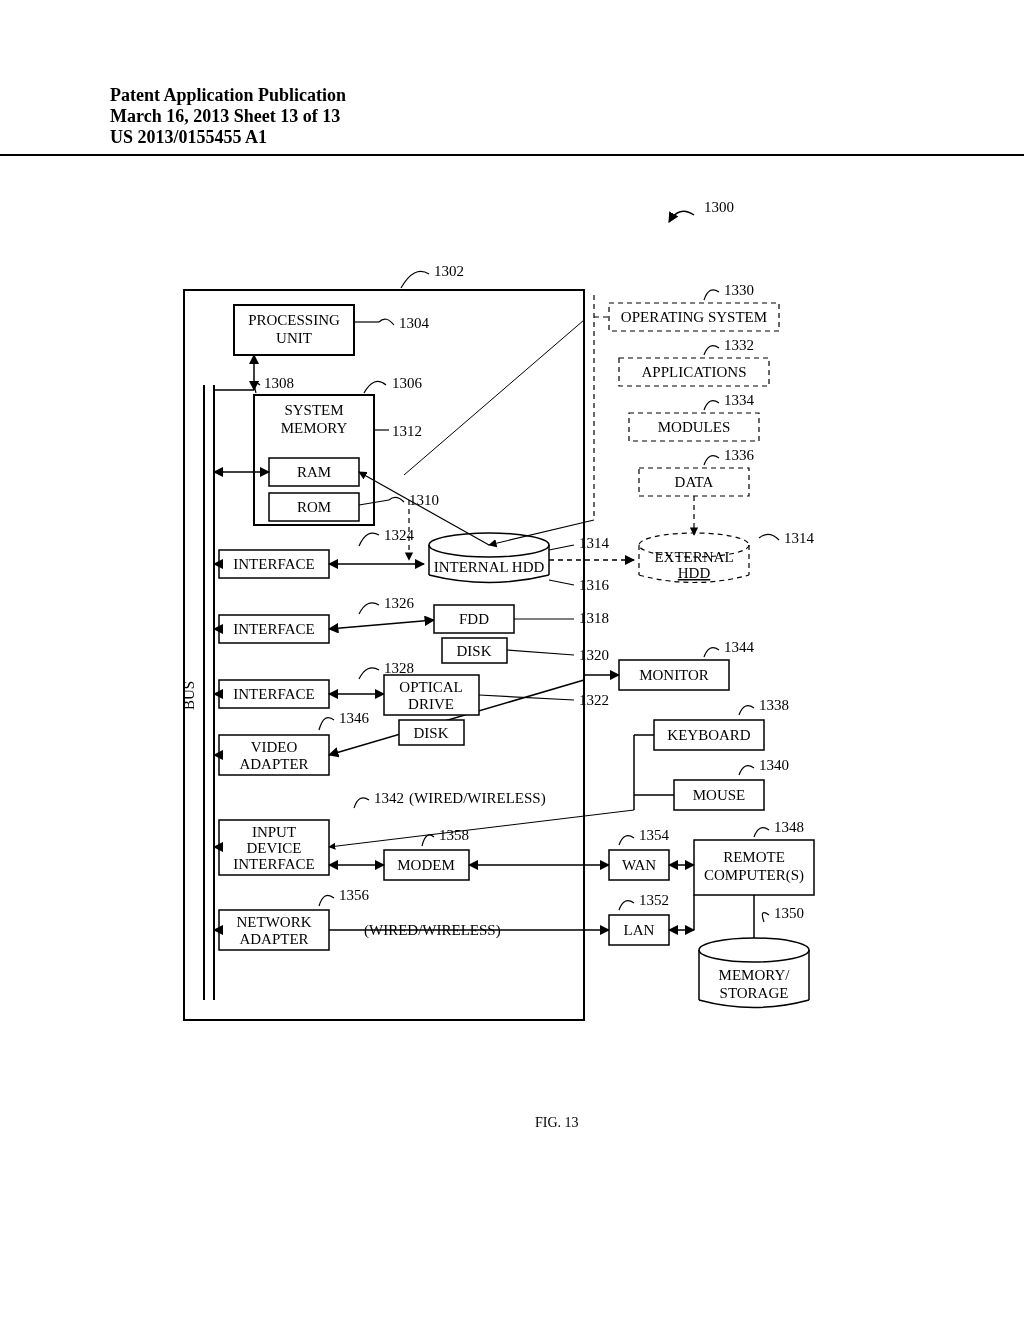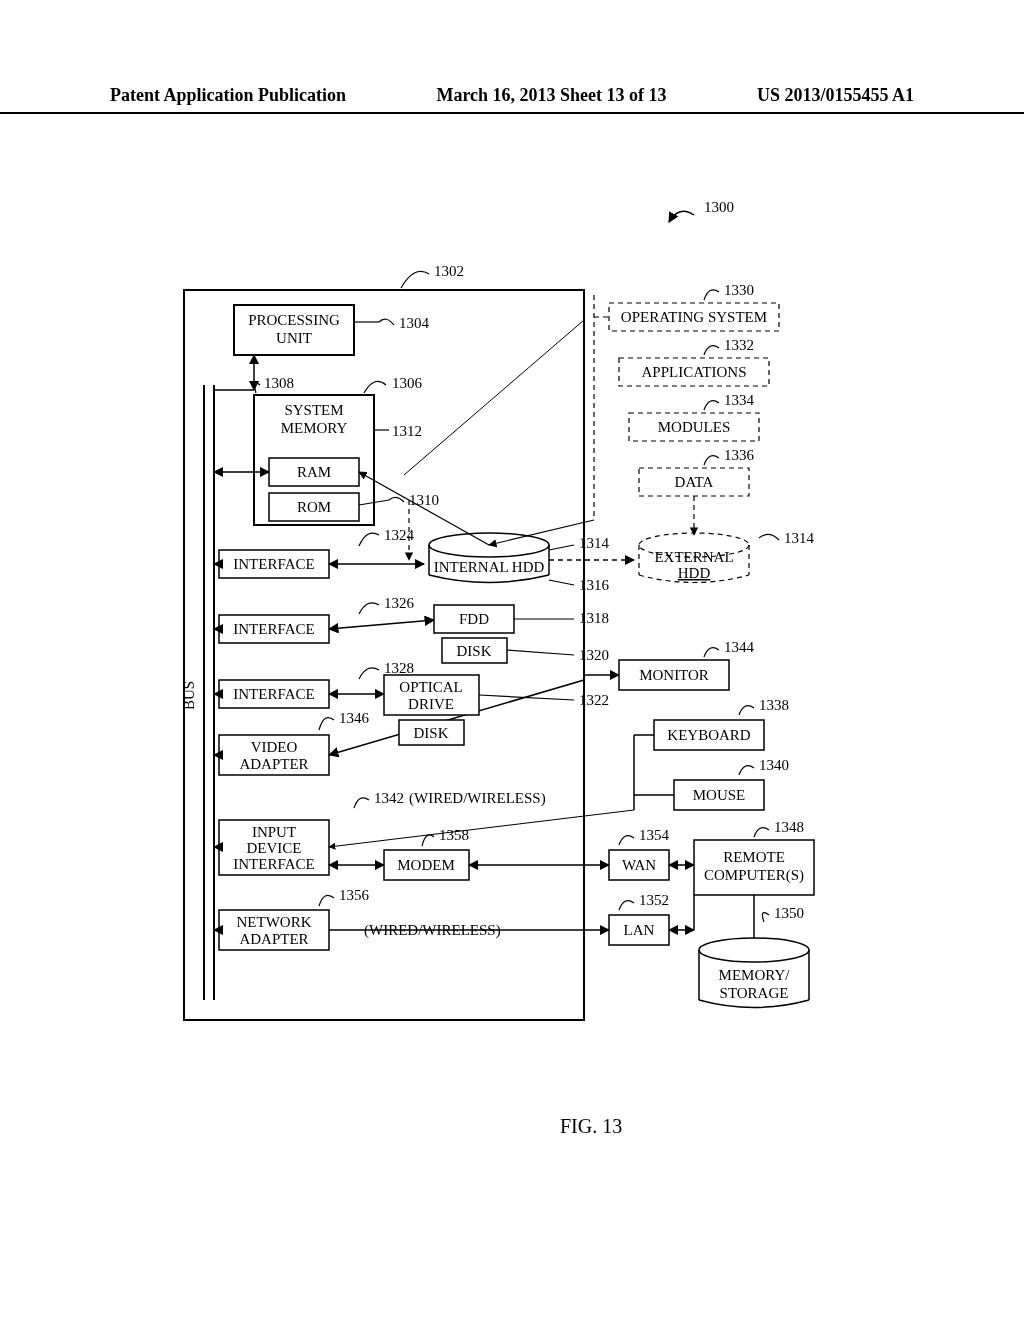--- a/index.html
+++ b/index.html
@@ -17,38 +17,39 @@
     width: 1024px;
     border-bottom: 2px solid #000;
     padding-bottom: 6px;
   }
   .header-row {
     display: flex;
     justify-content: space-between;
     font-weight: bold;
     font-size: 18px;
     padding: 0 110px 0 110px;
+    flex-direction: column;
   }
   .svg-wrap {
     position: absolute;
     top: 190px;
     left: 164px;
     text-decoration: underline;
   }
   svg text {
     font-family: "Times New Roman", serif;
   }
   .box-label { font-size: 15px; }
   .ref-label { font-size: 15px; }
   .vertical-bus { font-size: 15px; }
   .fig-label {
     position: absolute;
     top: 1115px;
-    left: 560px;
-    font-size: 20px;
+    left: 535px;
+    font-size: 14px;
   }
 </style>
 </head>
 <body>
 
 <div class="header">
   <div class="header-row">
     <span>Patent Application Publication</span>
     <span>March 16, 2013  Sheet 13 of 13</span>
     <span>US 2013/0155455 A1</span>

